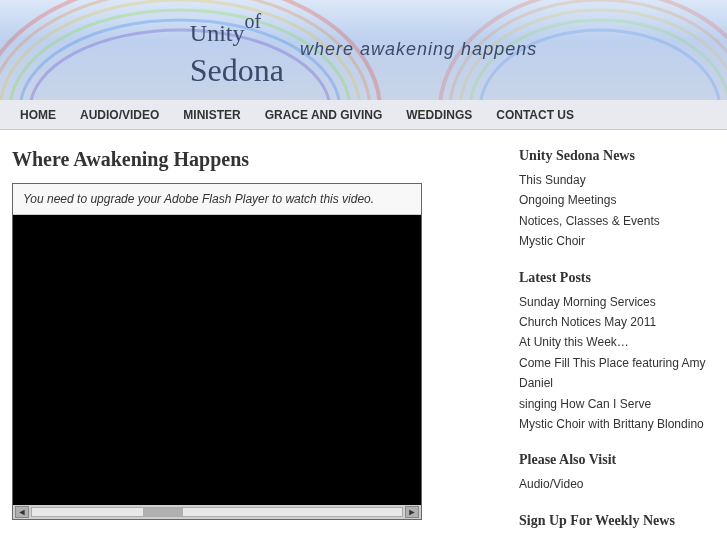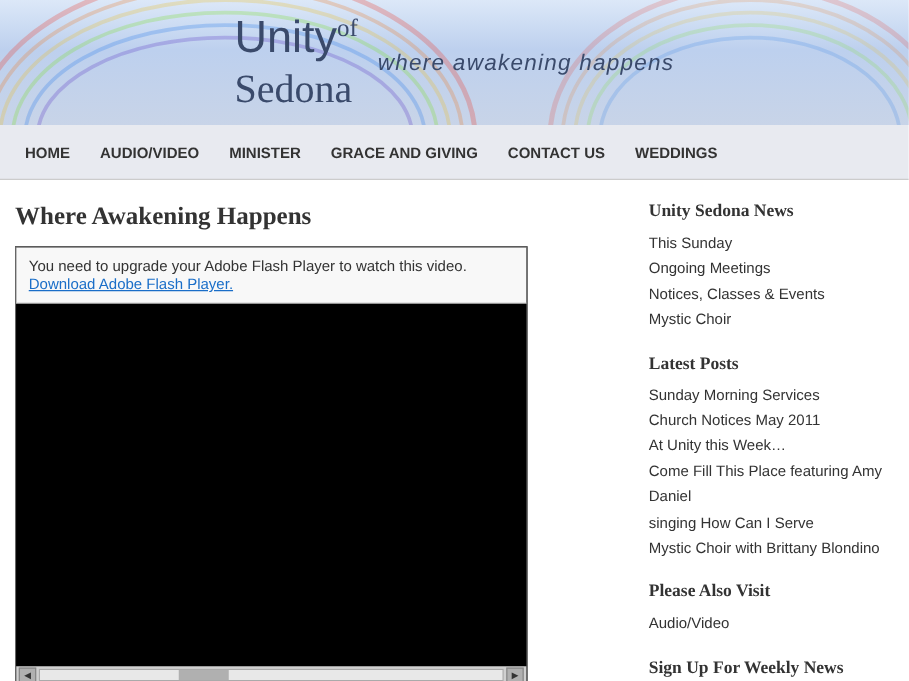--- a/index.html
+++ b/index.html
@@ -38,21 +38,21 @@
       letter-spacing: 1px;
     }
 
     
     #nav {
       background: #e8eaf0;
       border-bottom: 1px solid #ccc;
       padding: 0 8px;
       display: flex;
       align-items: center;
-      height: 44px;
+      height: 30px;
     }
     .nav-item {
       padding: 6px 12px;
       font-size: 12px;
       font-weight: bold;
       color: #333;
       text-transform: uppercase;
       cursor: pointer;
       white-space: nowrap;
     }
@@ -79,20 +79,21 @@
       margin-bottom: 12px;
       font-family: Georgia, serif;
     }
 
     
     #video-container {
       width: 410px;
       background: #000;
       border: 1px solid #666;
       position: relative;
+      font-style: italic;
     }
     #flash-notice {
       background: #f8f8f8;
       border-bottom: 1px solid #ccc;
       padding: 8px 10px;
       font-size: 12px;
       color: #333;
     }
     #flash-download-link {
       color: #1a6ec8;
@@ -205,45 +206,44 @@
     <ellipse cx="180" cy="110" rx="150" ry="80" fill="none" stroke="#6040c890" stroke-width="3" opacity="0.5"></ellipse>
 
     <ellipse cx="600" cy="110" rx="160" ry="120" fill="none" stroke="#e8403080" stroke-width="4" opacity="0.4"></ellipse>
     <ellipse cx="600" cy="110" rx="150" ry="110" fill="none" stroke="#e8803080" stroke-width="3" opacity="0.4"></ellipse>
     <ellipse cx="600" cy="110" rx="140" ry="100" fill="none" stroke="#e8c03080" stroke-width="3" opacity="0.4"></ellipse>
     <ellipse cx="600" cy="110" rx="130" ry="90" fill="none" stroke="#80e03080" stroke-width="3" opacity="0.4"></ellipse>
     <ellipse cx="600" cy="110" rx="120" ry="80" fill="none" stroke="#3080e880" stroke-width="3" opacity="0.4"></ellipse>
   </svg>
   <div id="header-content">
     <div id="logo-text">
-      <span style="font-family: Liberation Sans, sans-serif; font-size: 36px; color: #3a4a6b;">Unity</span><span class="of" style="font-size: 20px; color: #3a4a6b; vertical-align: super;">of</span><br>
+      <span style="font-family: Liberation Serif, serif; font-size: 24px; color: #3a4a6b;">Unity</span><span class="of" style="font-size: 20px; color: #3a4a6b; vertical-align: super;">of</span><br>
       <span style="font-family: Georgia, serif; font-size: 32px; color: #3a4a6b;">Sedona</span>
     </div>
     <div id="tagline">where awakening happens</div>
   </div>
 </div>
 
 <div id="nav">
   <div class="nav-item active">HOME</div>
   <div class="nav-item">AUDIO/VIDEO</div>
   <div class="nav-item">MINISTER</div>
   <div class="nav-item">GRACE AND GIVING</div>
+  <div class="nav-item">WEDDINGS</div>
   <div class="nav-item">CONTACT US</div>
-  <div class="nav-item">WEDDINGS</div>
 </div>
 
 <div id="main-layout">
 
   <div id="content">
     <div id="page-title">Where Awakening Happens</div>
 
     <div id="video-container">
       <div id="flash-notice">
         <span>You need to upgrade your Adobe Flash Player to watch this video.</span><br>
-        <span id="flash-download-link">Download Adobe Flash Player.</span>
       </div>
       <div id="video-black"></div>
       <div id="video-scrollbar">
         <div id="scroll-left-btn">◄</div>
         <div id="scroll-track">
           <div id="scroll-thumb"></div>
         </div>
         <div id="scroll-right-btn">►</div>
       </div>
     </div>

